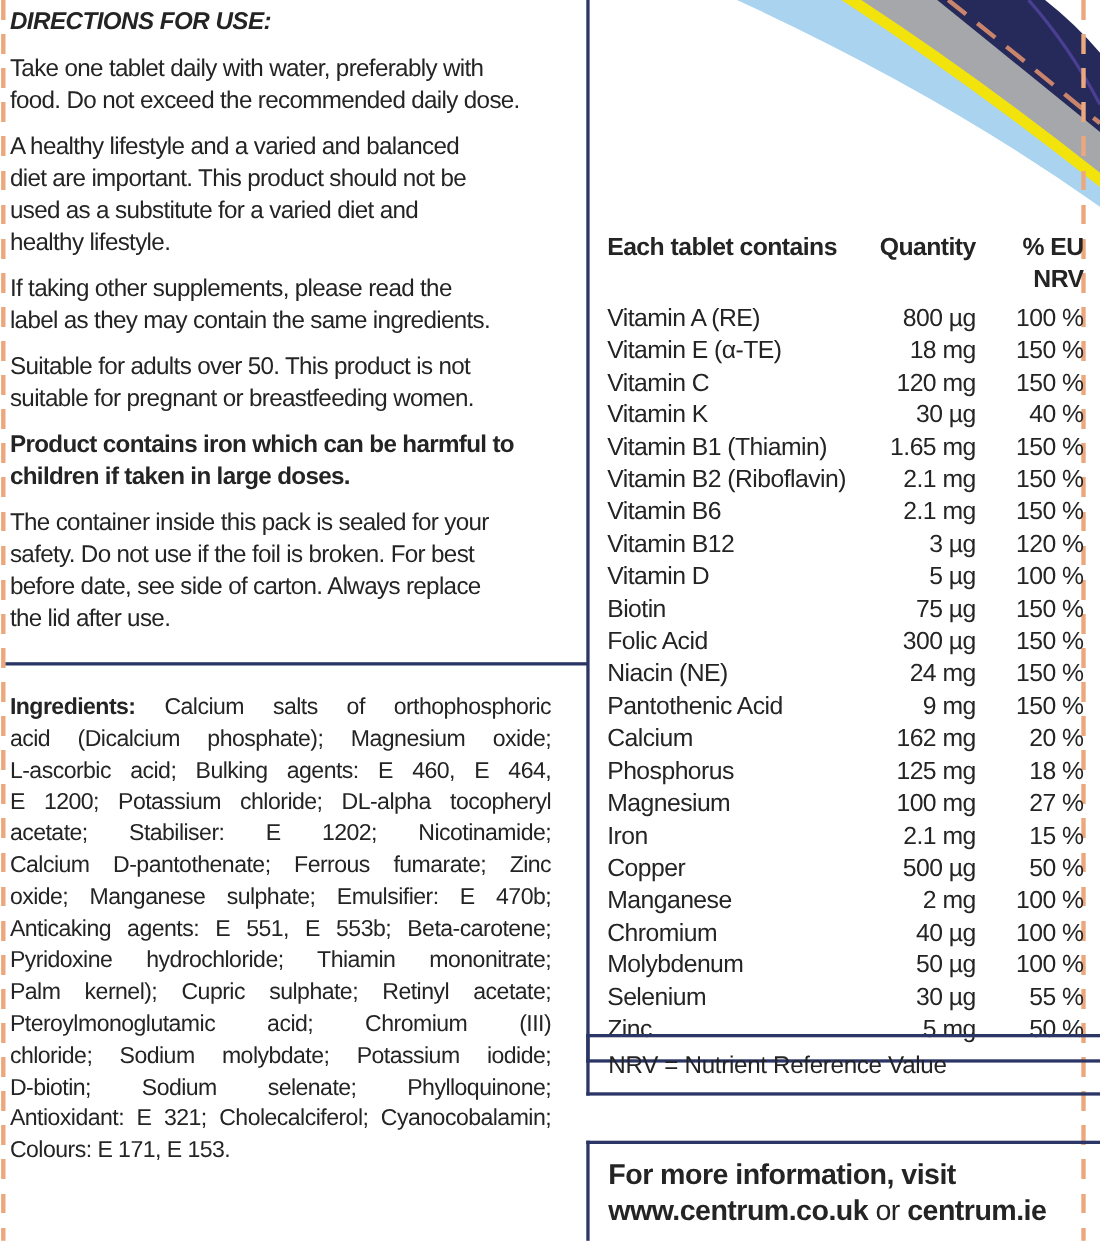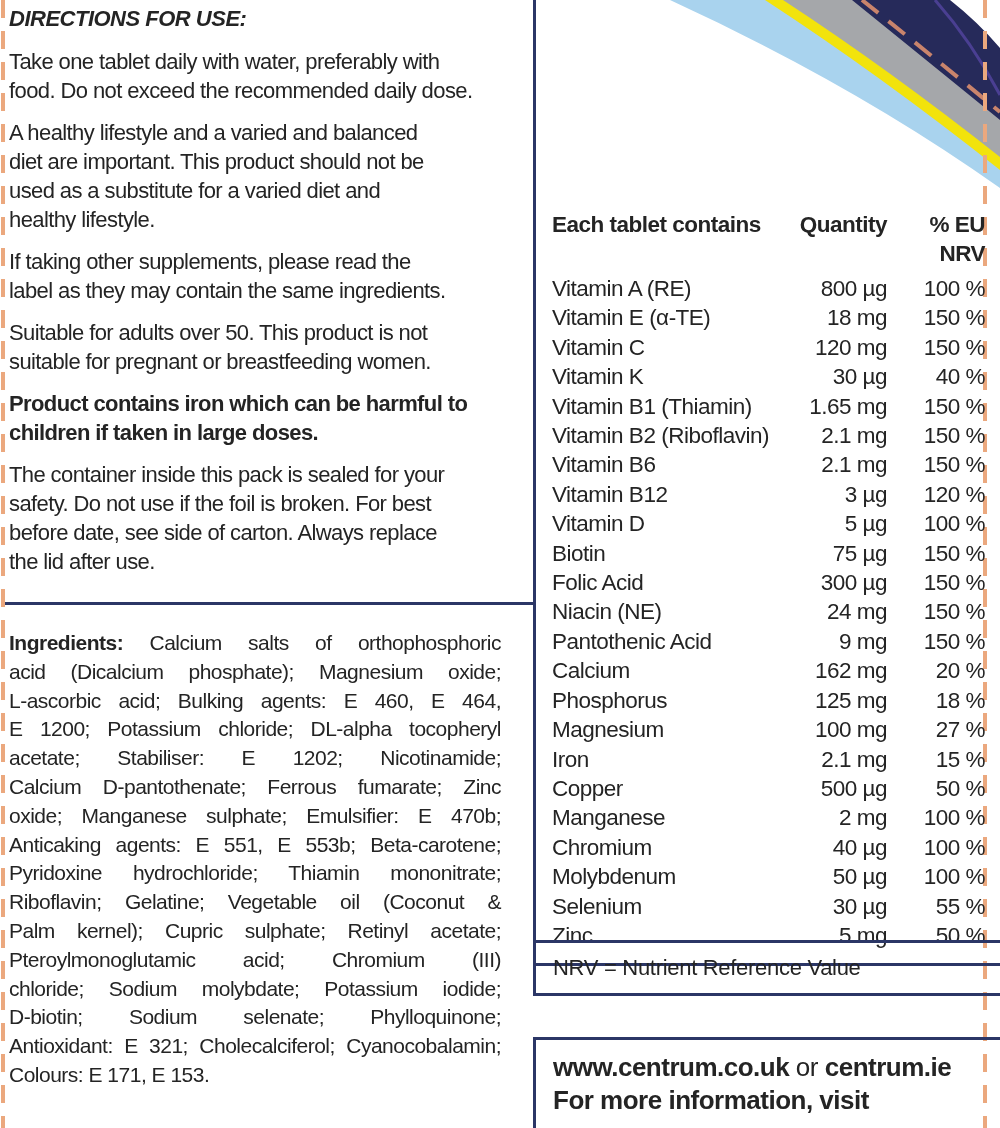--- a/index.html
+++ b/index.html
@@ -95,21 +95,20 @@
 <div class="ingredients">
     <div class="ing-line"><b>Ingredients: </b>Calcium salts of orthophosphoric</div>
     <div class="ing-line">acid (Dicalcium phosphate); Magnesium oxide;</div>
     <div class="ing-line">L-ascorbic acid; Bulking agents: E 460, E 464,</div>
     <div class="ing-line">E 1200; Potassium chloride; DL-alpha tocopheryl</div>
     <div class="ing-line">acetate; Stabiliser: E 1202; Nicotinamide;</div>
     <div class="ing-line">Calcium D-pantothenate; Ferrous fumarate; Zinc</div>
     <div class="ing-line">oxide; Manganese sulphate; Emulsifier: E 470b;</div>
     <div class="ing-line">Anticaking agents: E 551, E 553b; Beta-carotene;</div>
     <div class="ing-line">Pyridoxine hydrochloride; Thiamin mononitrate;</div>
-    <div class="ing-line">Riboflavin; Gelatine; Vegetable oil (Coconut &amp;</div>
     <div class="ing-line">Palm kernel); Cupric sulphate; Retinyl acetate;</div>
     <div class="ing-line">Pteroylmonoglutamic acid; Chromium (III)</div>
     <div class="ing-line">chloride; Sodium molybdate; Potassium iodide;</div>
     <div class="ing-line">D-biotin; Sodium selenate; Phylloquinone;</div>
     <div class="ing-line">Antioxidant: E 321; Cholecalciferol; Cyanocobalamin;</div>
     <div class="ing-line last">Colours: E 171, E 153.</div>
   </div>
 
 <div class="panel-border-left"></div>
 <div class="panel-border-bottom"></div>
@@ -240,17 +239,17 @@
         <div class="c-nrv">50 %</div>
       </div>
     </div>
 </div>
 
 <div class="nrv-box">
   <span>NRV = Nutrient Reference Value</span>
 </div>
 
 <div class="info-box">
+  <div>For more information, visit</div>
   <div>
     <span>www.centrum.co.uk</span><span class="normal"> or </span><span>centrum.ie</span>
   </div>
-  <div>For more information, visit</div>
 </div>
 
 </body></html>

